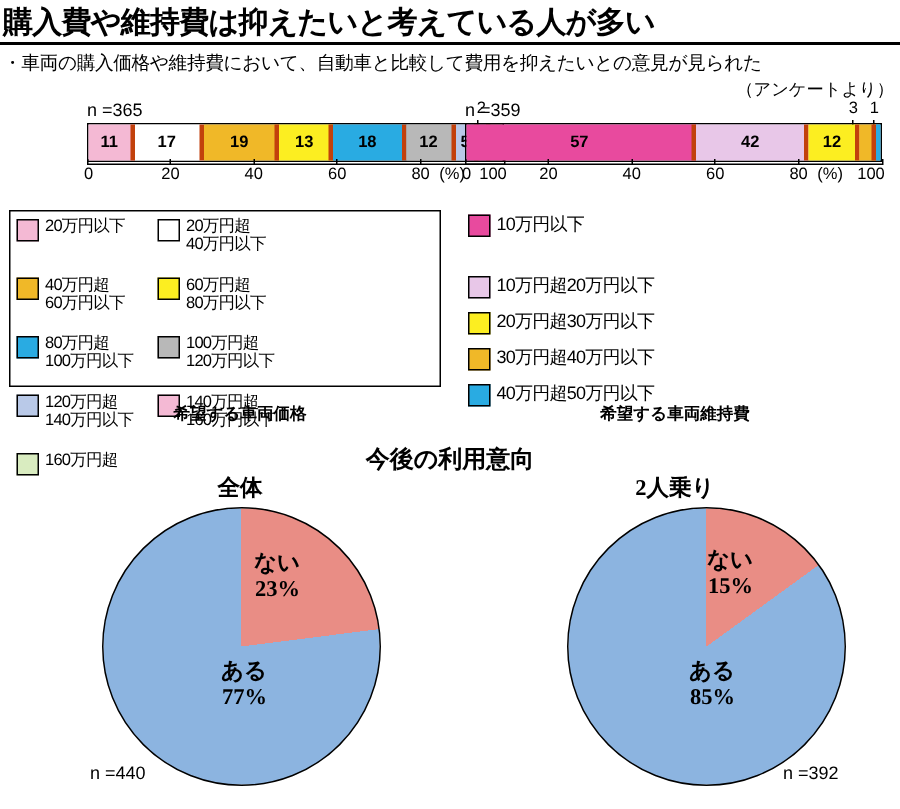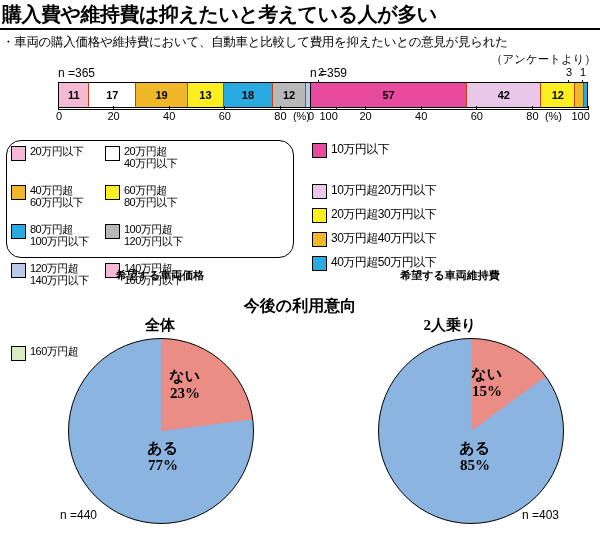--- a/index.html
+++ b/index.html
@@ -23,21 +23,21 @@
     font-size:12.5px;letter-spacing:-0.3px;
   }
   
   .panel{position:absolute;}
   .n-label{font-size:12px;}
   .topnum{font-size:11px;}
   .barwrap{position:relative;height:26px;border:1px solid #000;box-sizing:border-box;display:flex;}
   .seg{
     display:flex;align-items:center;justify-content:center;
     font-size:11px;font-weight:bold;color:#000;
-    border-right:1px solid #c2410c;box-sizing:border-box;
+    border-right:3px solid #c2410c;box-sizing:border-box;
     overflow:hidden;
   }
   .seg:last-child{border-right:none;}
   .axis{position:relative;height:16px;}
   .axis .tick{position:absolute;top:0;font-size:11px;transform:translateX(-50%);}
   .axis .tickmark{position:absolute;top:-4px;width:1px;height:4px;background:#000;}
   .axisline{position:absolute;left:0;top:-1px;height:1px;background:#000;width:100%;}
   .unit{position:absolute;font-size:11px;}
   
   .legend{position:absolute;}
@@ -118,21 +118,21 @@
       <div class="tickmark" style="left: calc(60% - 0.5px);"></div>
       <div class="tick" style="left: 60%;">60</div>
       <div class="tickmark" style="left: calc(80% - 0.5px);"></div>
       <div class="tick" style="left: 80%;">80</div>
       <div class="tickmark" style="left: calc(100% - 0.5px);"></div>
       <div class="tick" style="left: 100%; transform: translateX(-90%);">100</div>
       <div class="unit" style="right: 26px; top: 0px;">(%)</div>
     </div>
 </div>
 
-<div class="legend legend-box" style="left:6px;top:140px;width:288px;height:118px;padding:4px 2px 2px 4px;border-radius:15px;">
+<div class="legend legend-box" style="left:6px;top:140px;width:288px;height:118px;padding:4px 2px 2px 4px;">
   <div id="leftlegend" style="display:flex;flex-wrap:wrap;">
       <div class="legend-row" style="width: 94px; height: 36px;">
         <div class="swatch" style="background: rgb(244, 185, 212);"></div>
         <div class="legtext">20万円以下</div>
       </div>
       <div class="legend-row" style="width: 94px; height: 36px;">
         <div class="swatch" style="background: rgb(255, 255, 255);"></div>
         <div class="legtext">20万円超
 40万円以下</div>
       </div>
@@ -159,21 +159,21 @@
       <div class="legend-row" style="width: 94px; height: 36px;">
         <div class="swatch" style="background: rgb(185, 201, 232);"></div>
         <div class="legtext">120万円超
 140万円以下</div>
       </div>
       <div class="legend-row" style="width: 94px; height: 36px;">
         <div class="swatch" style="background: rgb(244, 185, 212);"></div>
         <div class="legtext">140万円超
 160万円以下</div>
       </div>
-      <div class="legend-row" style="width: 94px; height: 36px; margin-top: 44px;">
+      <div class="legend-row" style="width: 94px; height: 36px;">
         <div class="swatch" style="background: rgb(217, 236, 192);"></div>
         <div class="legtext">160万円超</div>
       </div>
     </div>
 </div>
 
 <div class="legend" style="left:312px;top:142px;width:280px;">
   <div id="rightlegend">
       <div class="legend-row" style="height: 21px;">
         <div class="swatch" style="background: rgb(232, 74, 158);"></div>
@@ -216,13 +216,13 @@
 
 <div class="pie-title" style="left:360px;top:316px;width:180px;">2人乗り</div>
 <div class="pie" style="left:378px;top:338px;width:184px;height:184px;
      background:conic-gradient(from 0deg, #e98d85 0deg 54deg, #8cb4e0 54deg 360deg);"></div>
 <div class="pielabel" style="left:442px;top:366px;width:60px;">
   <span>ない</span><br><span>15%</span>
 </div>
 <div class="pielabel" style="left:430px;top:440px;width:60px;">
   <span>ある</span><br><span>85%</span>
 </div>
-<div class="pie-n" style="left:522px;top:508px;">n =403</div>
+<div class="pie-n" style="left:522px;top:508px;">n =392</div>
 
 </body></html>

